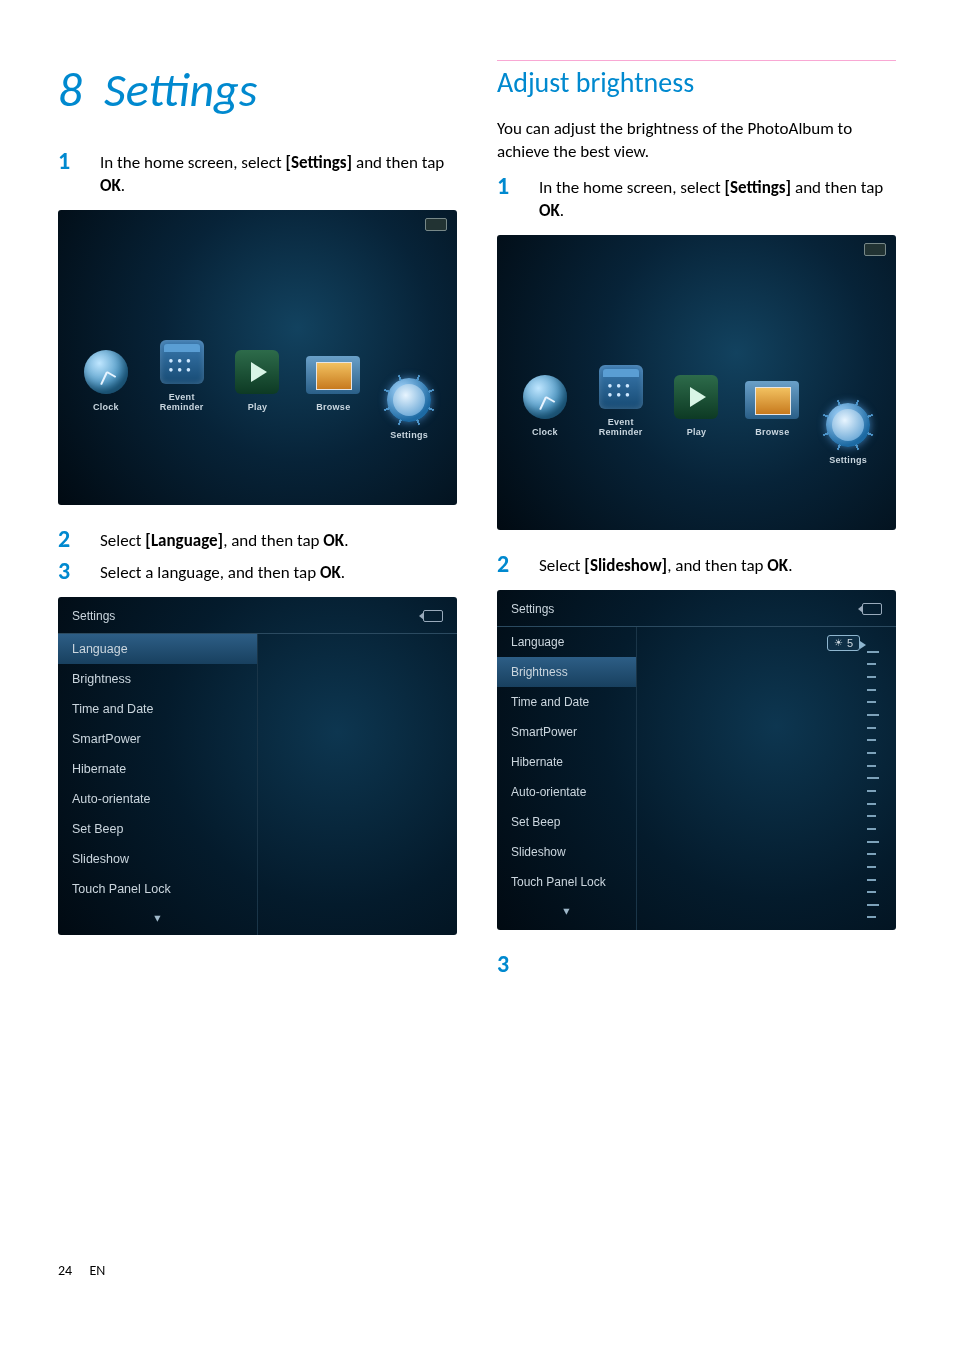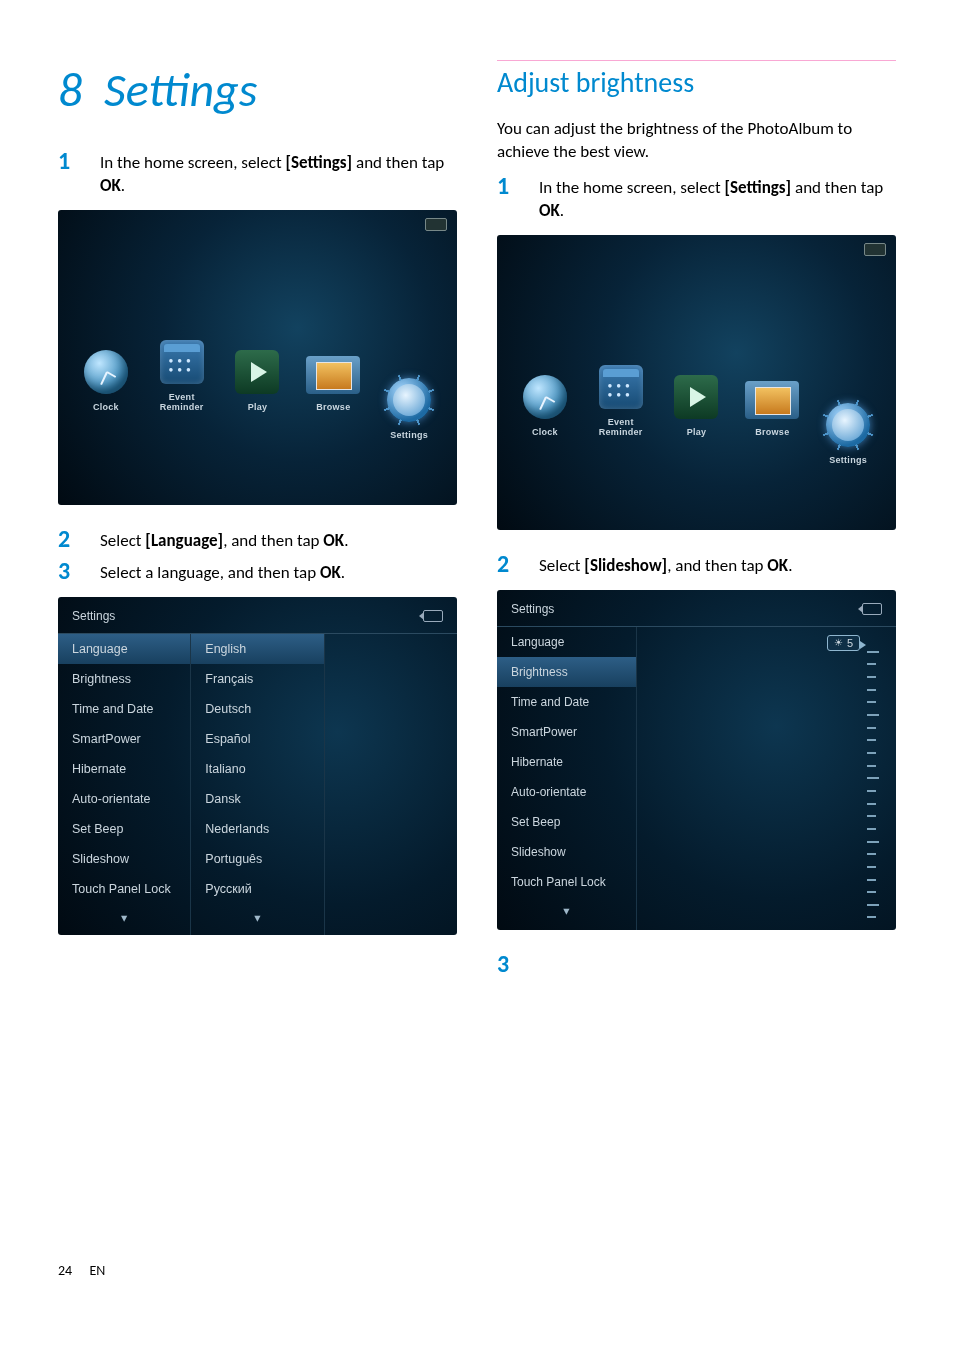--- a/index.html
+++ b/index.html
@@ -250,32 +250,20 @@
             <div class="menu-row">Brightness</div>
             <div class="menu-row">Time and Date</div>
             <div class="menu-row">SmartPower</div>
             <div class="menu-row">Hibernate</div>
             <div class="menu-row">Auto-orientate</div>
             <div class="menu-row">Set Beep</div>
             <div class="menu-row">Slideshow</div>
             <div class="menu-row">Touch Panel Lock</div>
             <div class="more"></div>
           </div>
-        <div class="menu-col" id="lang-options-col">
-            <div class="menu-row sel">English</div>
-            <div class="menu-row">Français</div>
-            <div class="menu-row">Deutsch</div>
-            <div class="menu-row">Español</div>
-            <div class="menu-row">Italiano</div>
-            <div class="menu-row">Dansk</div>
-            <div class="menu-row">Nederlands</div>
-            <div class="menu-row">Português</div>
-            <div class="menu-row">Русский</div>
-            <div class="more"></div>
-          </div>
         <div class="menu-col"></div>
       </div>
     </div>
   </div>
 
   <div class="col">
     <h2 class="section" style="margin-top:0;">Adjust brightness</h2>
 
     <p class="intro">You can adjust the brightness of the PhotoAlbum to achieve the best view.</p>
 

